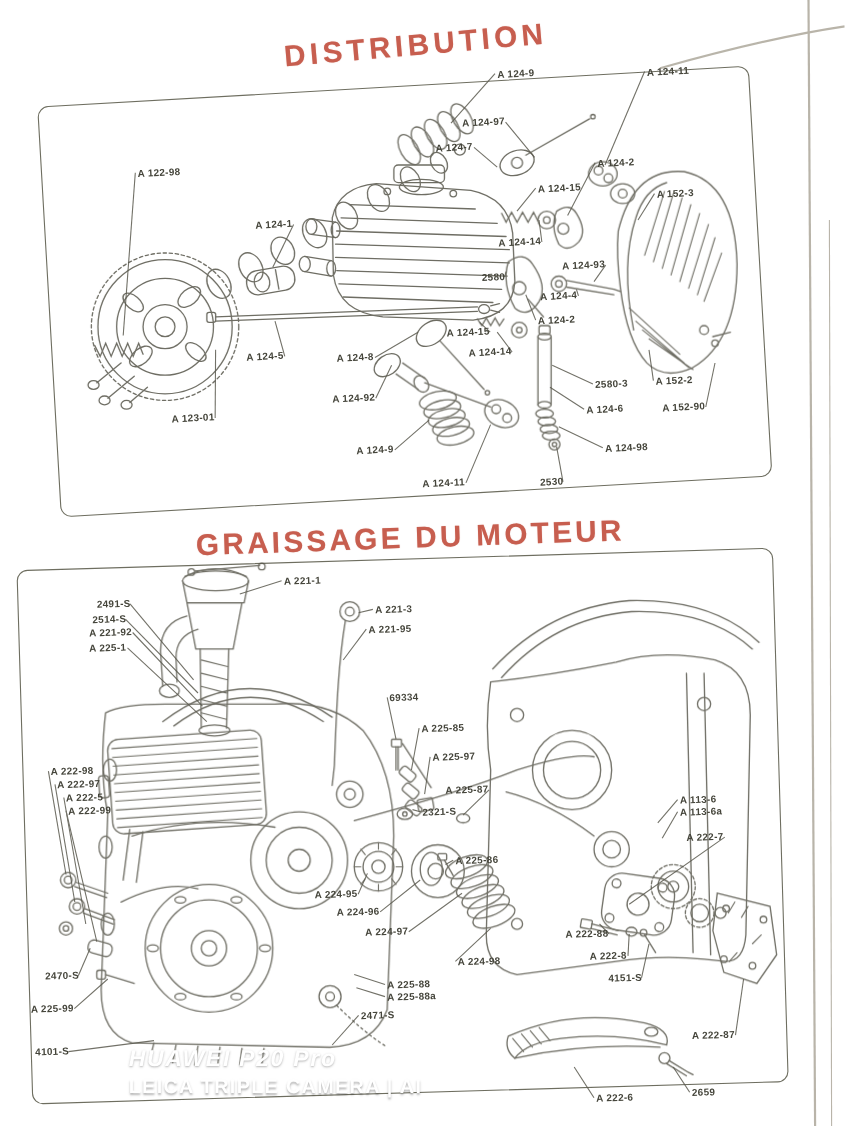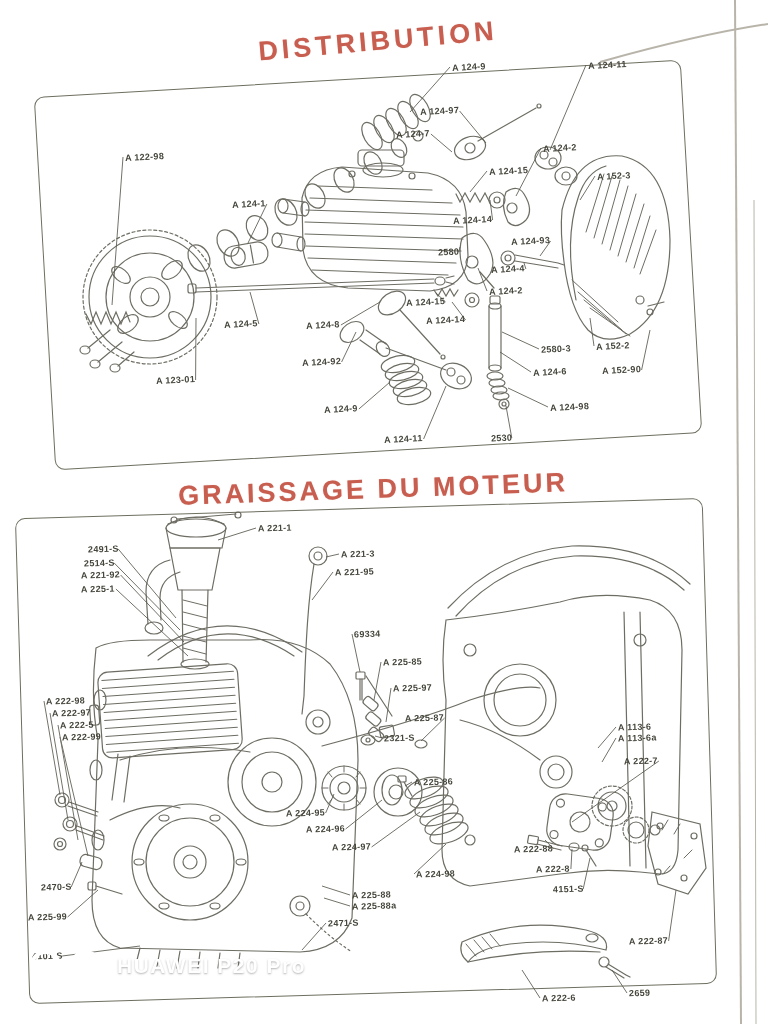--- a/index.html
+++ b/index.html
@@ -32,21 +32,21 @@
     white-space:nowrap; font-weight:bold;
   }
   .labels-s1 .part-label { transform:rotate(-3deg); }
   .labels-s2 .part-label { transform:rotate(-1.8deg); }
   .watermark {
     position:absolute; left:30px; top:950px; display:flex; align-items:center; gap:16px;
     color:#ffffff; text-shadow:0 1px 2px rgba(40,40,40,.35);
   }
   .wm-rings { display:flex; gap:9px; }
   .wm-ring { width:31px; height:31px; border:4.5px solid #ffffff; border-radius:50%; }
-  .wm-line1 { font-size:21px; font-weight:bold; letter-spacing:1.5px; line-height:26px; }
+  .wm-line1 { font-size:21px; font-weight:bold; letter-spacing:1.5px; line-height:26px;font-style:italic; }
   .wm-line2 { font-size:18px; font-weight:bold; letter-spacing:1.2px; line-height:24px; }
 </style>
 </head>
 <body>
 
 <div class="photo">
 
   <div class="section-title" id="title-1">DISTRIBUTION</div>
 
   <div class="frame" id="frame-1"></div>
@@ -479,15 +479,16 @@
       <span class="part-label" style="left: 629px; top: 988px;">2659</span>
     </div>
 
   <div class="watermark">
     <div class="wm-rings">
       <span class="wm-ring"></span>
       <span class="wm-ring"></span>
     </div>
     <div>
       <div class="wm-line1">HUAWEI P20 Pro</div>
+      <div class="wm-line2">LEICA TRIPLE CAMERA | AI</div>
     </div>
   </div>
 </div>
 
 </body></html>

